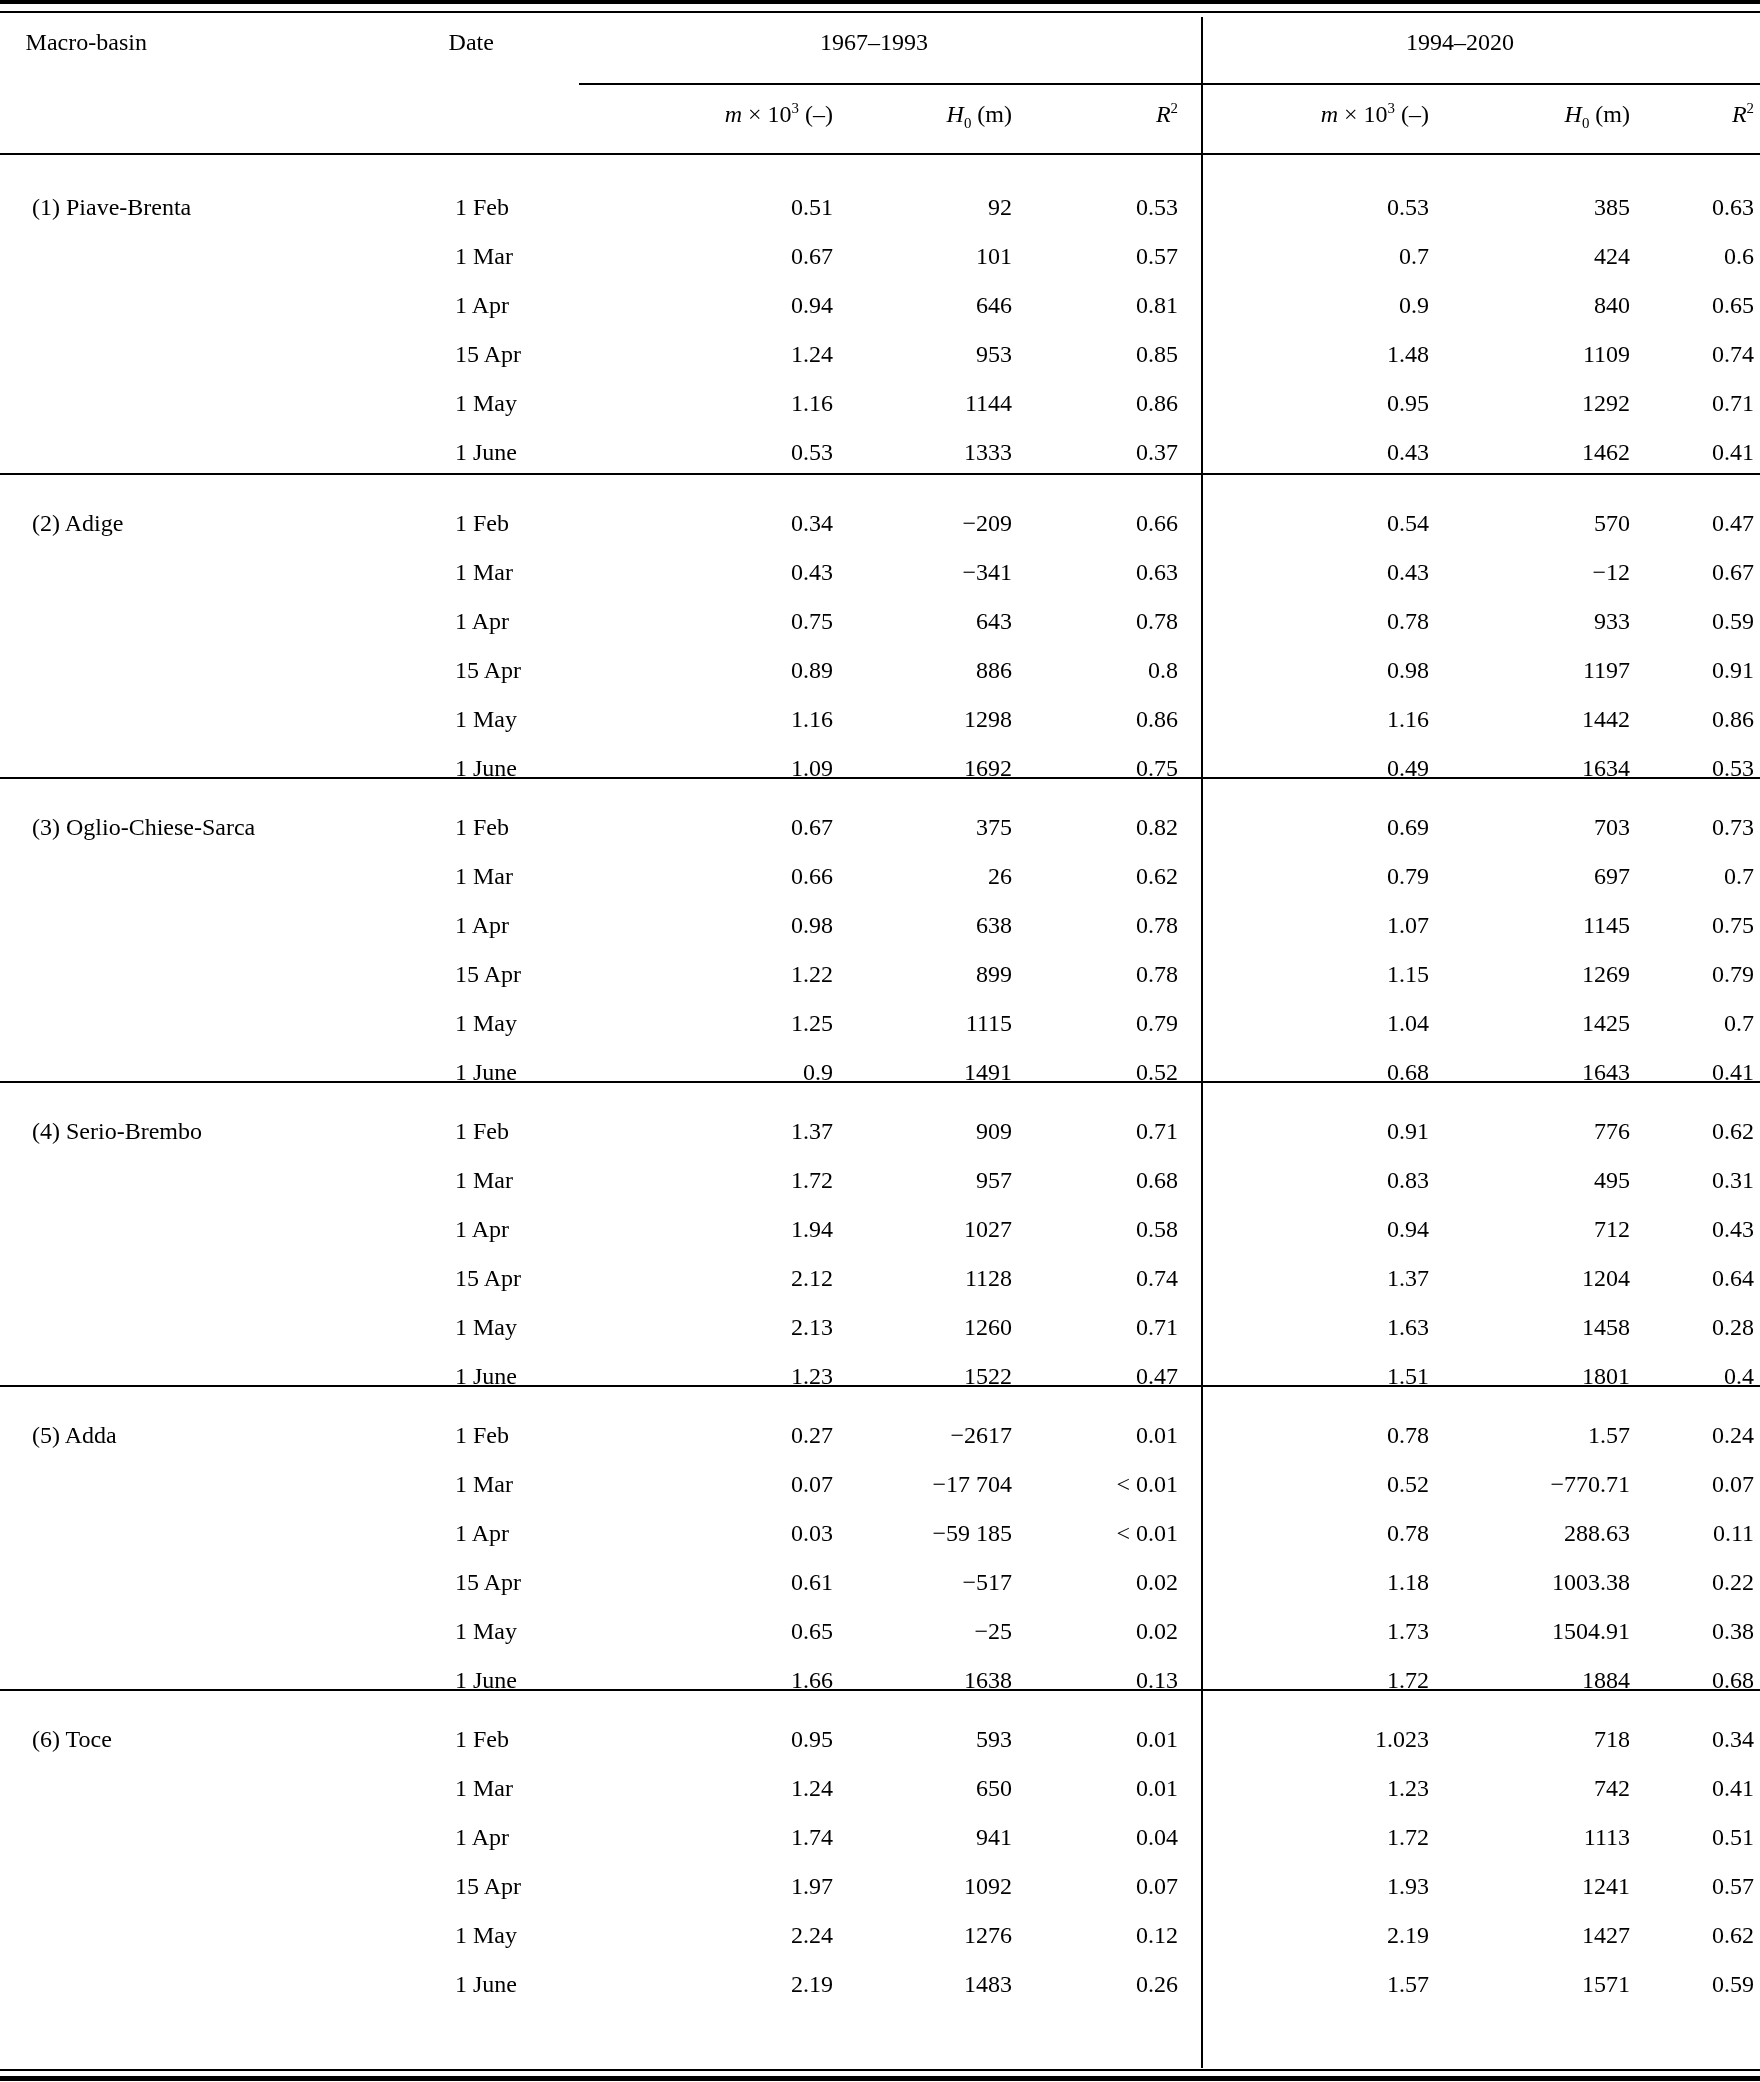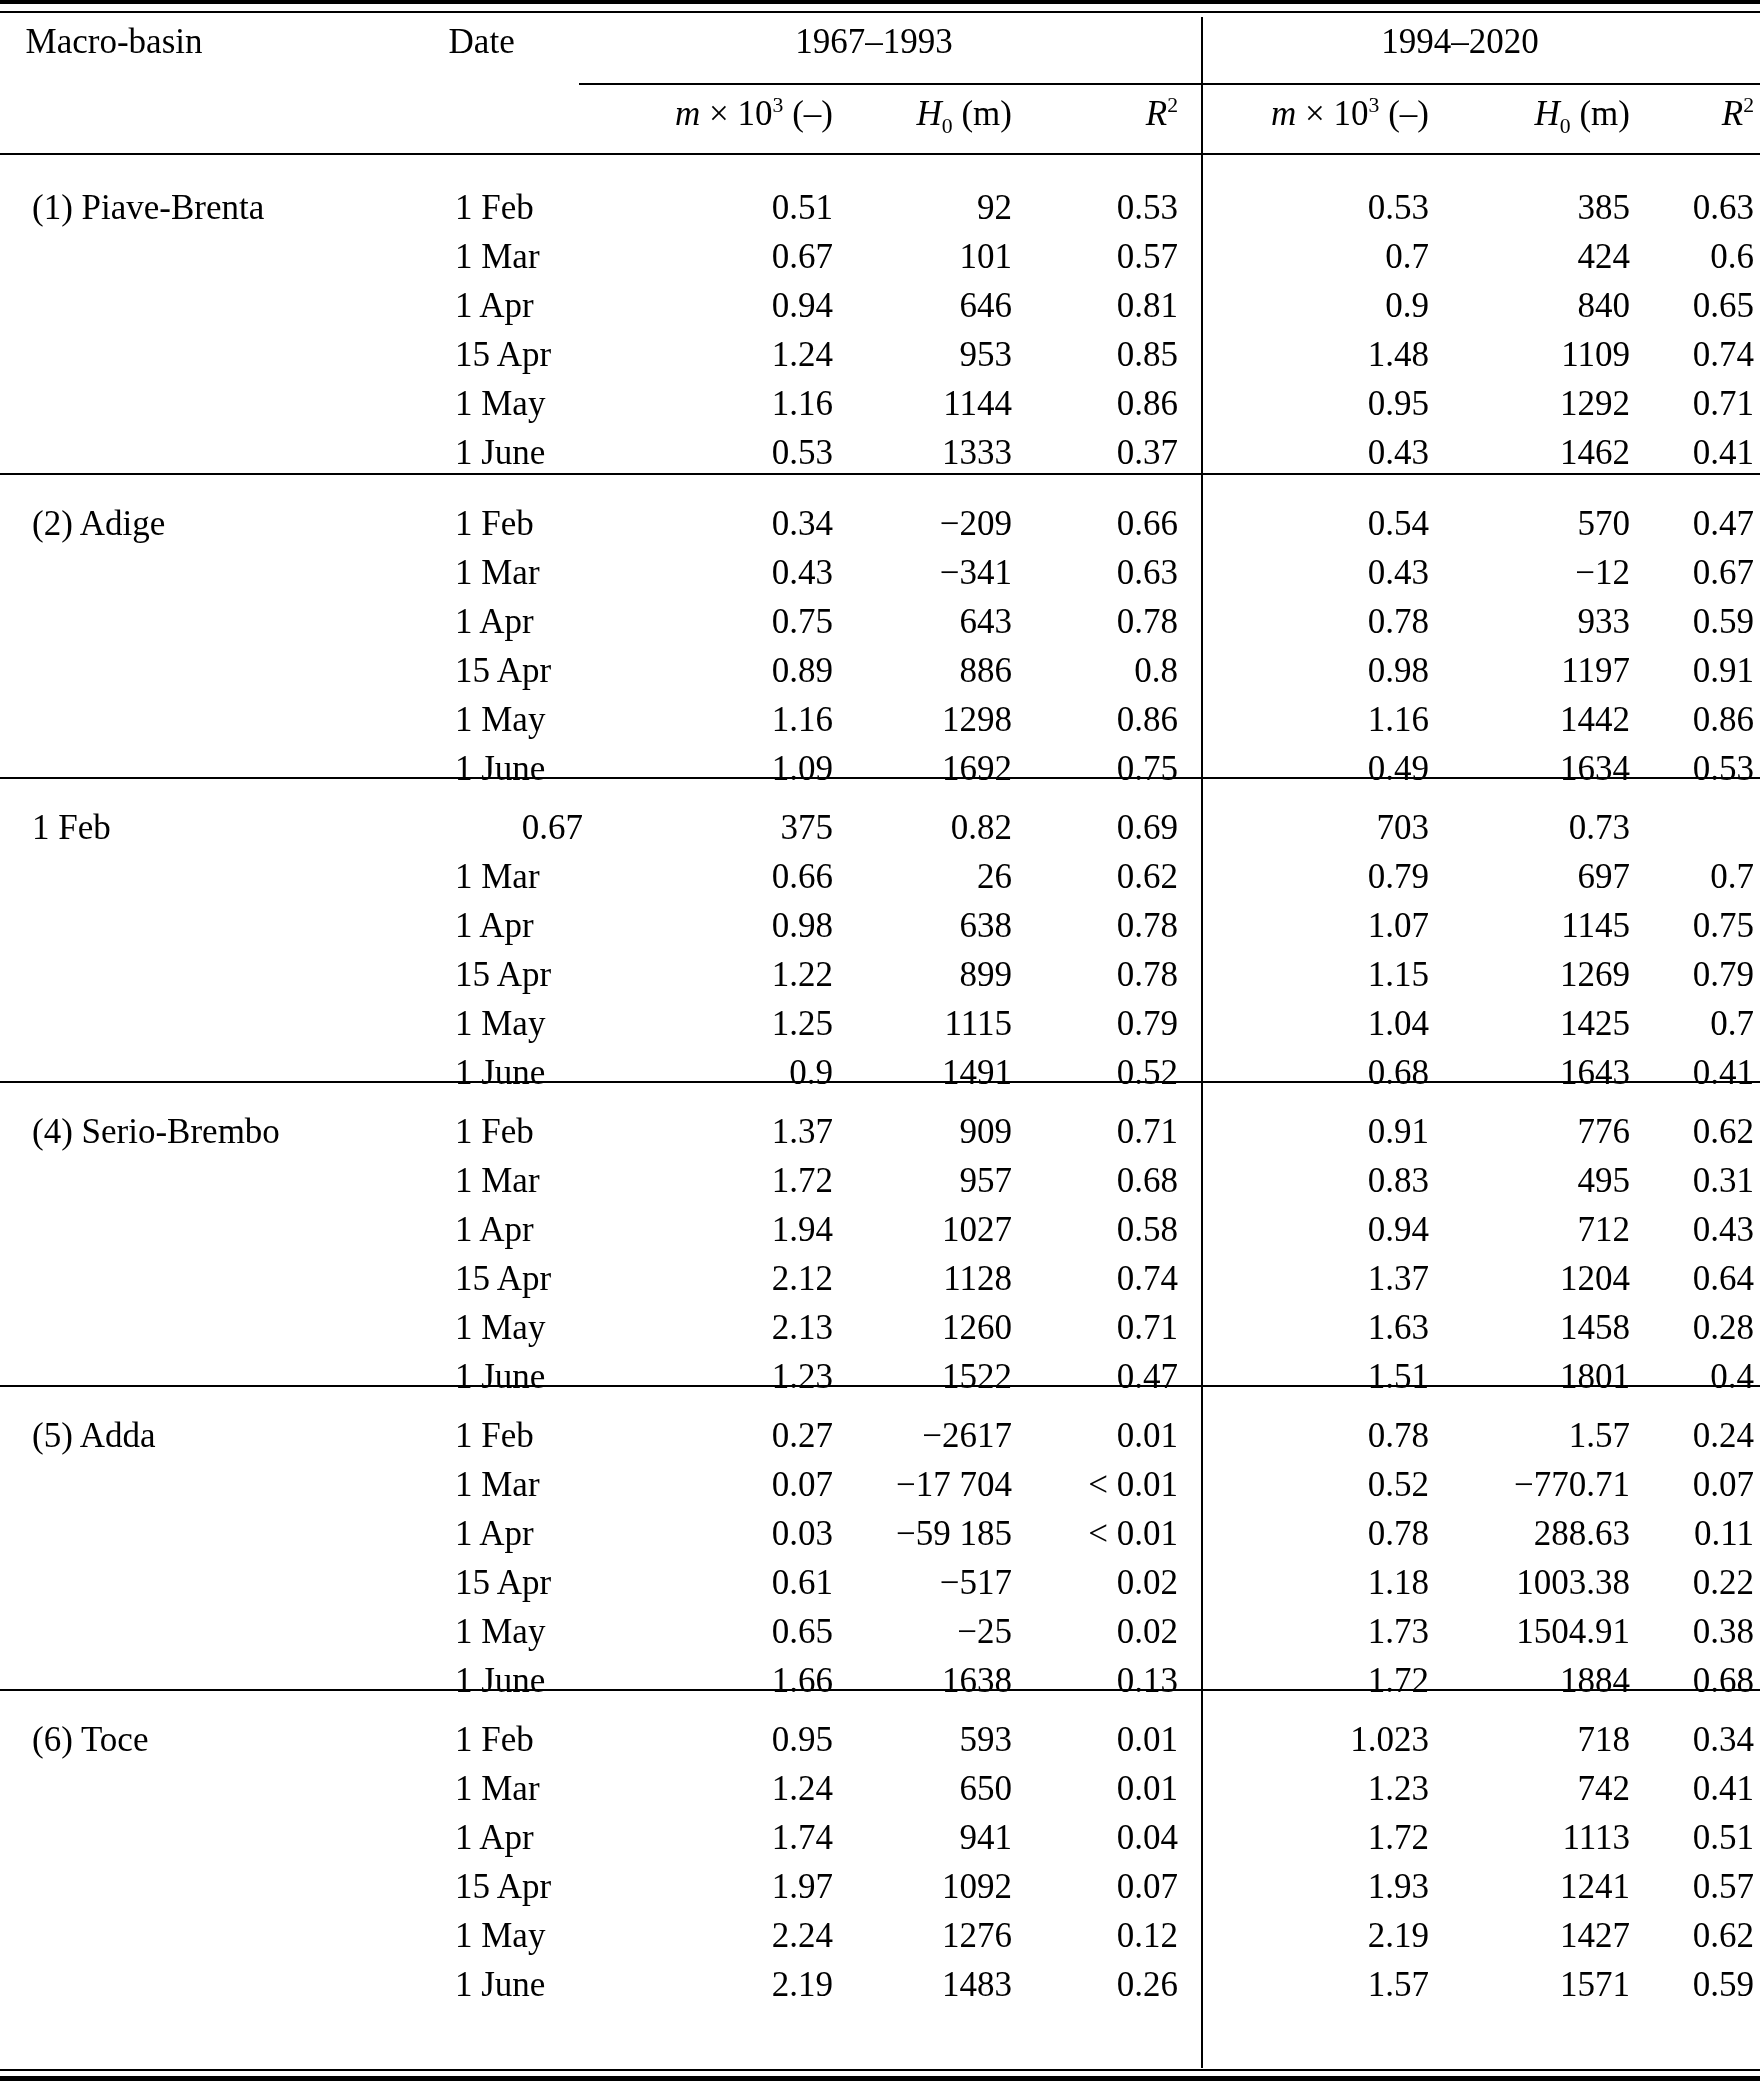--- a/index.html
+++ b/index.html
@@ -4,21 +4,21 @@
 <style>
   * { margin:0; padding:0; box-sizing:border-box; }
   html,body { background:#ffffff; }
   #page {
     position:relative;
     width:1761px;
     height:2083px;
     background:#ffffff;
     color:#000000;
     font-family:"Liberation Serif","DejaVu Serif",serif;
-    font-size:35px;
+    font-size:24px;
     overflow:hidden;
   }
   .rule { position:absolute; left:0; right:0; background:#000; }
   .rule.top-thick   { top:0;      height:4.3px; }
   .rule.top-thin    { top:11px;   height:1.7px; }
   .rule.cmid        { top:83px;   left:579px; height:1.7px; }
   .rule.head-bottom { top:153px;  height:2.1px; }
   .rule.bottom-thin  { top:2069px; height:1.7px; }
   .rule.bottom-thick { top:2076px; height:5.1px; }
   .vdivider {
@@ -208,20 +208,21 @@
     <div class="cell num">1.09</div>
     <div class="cell num">1692</div>
     <div class="cell num">0.75</div>
     <div class="cell num">0.49</div>
     <div class="cell num">1634</div>
     <div class="cell num">0.53</div>
   </div>
       </div>
       <div class="section">
         <div class="row grid-row">
+    <div class="cell basin">(3) Oglio-Chiese-Sarca</div>
     <div class="cell date">1 Feb</div>
     <div class="cell num">0.67</div>
     <div class="cell num">375</div>
     <div class="cell num">0.82</div>
     <div class="cell num">0.69</div>
     <div class="cell num">703</div>
     <div class="cell num">0.73</div>
   </div>
         <div class="row grid-row">
     <div class="cell basin"></div>

